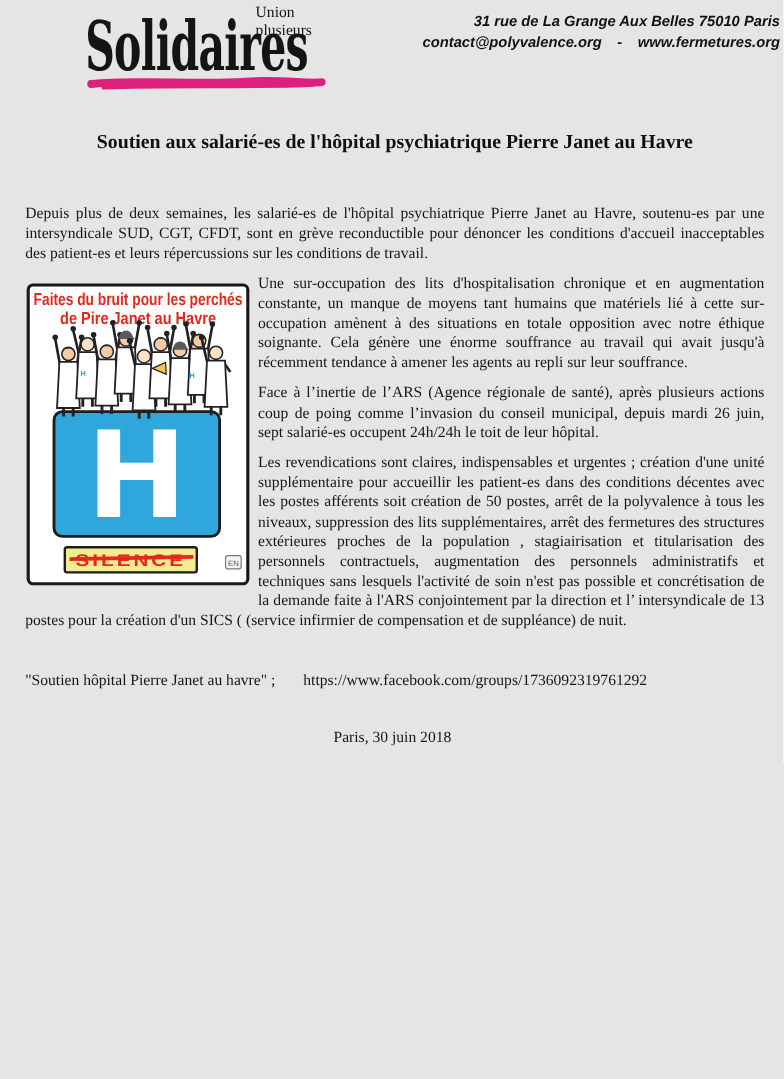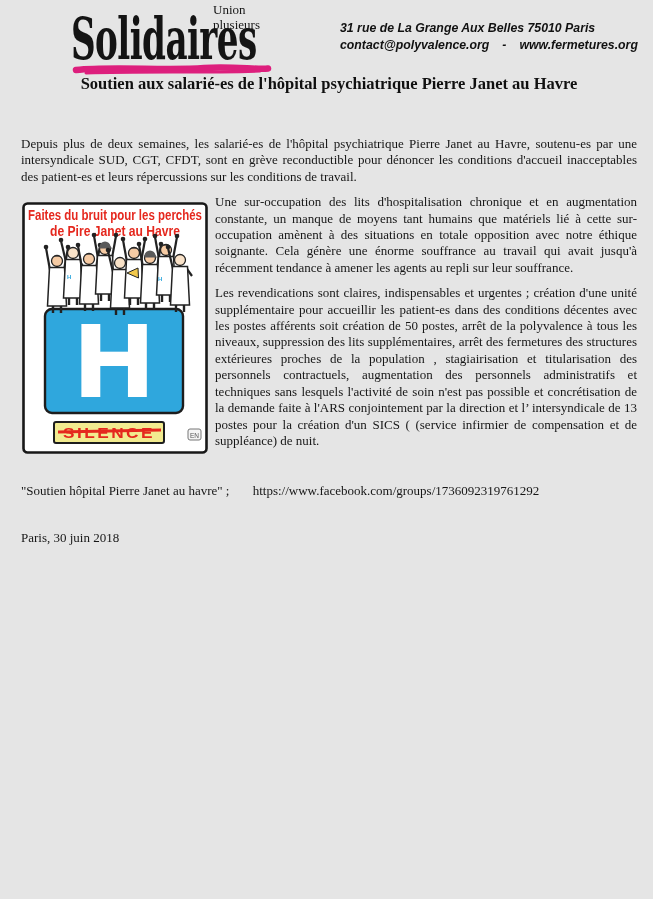--- a/index.html
+++ b/index.html
@@ -23,45 +23,45 @@
   .logo-word {
     position:absolute; left:71px; top:10px;
     font-family:"DejaVu Serif", serif;
     font-weight:bold; font-size:57px; line-height:58px;
     letter-spacing:-1px; color:#141414;
     transform:scaleX(0.60); transform-origin:left top;
     white-space:nowrap;
   }
   .logo-brush { position:absolute; left:72px; top:62px; }
   .address-block {
-    position:absolute; left:340px; top:20px; width:310px;
-    text-align:left;
+    position:absolute; left:340px; top:10px; width:310px;
+    text-align:right;
     font-family:"Liberation Sans", sans-serif;
     font-style:italic; font-weight:bold;
     font-size:12.3px; line-height:17px; color:#111;
   }
   .address-block .sep { display:inline-block; margin:0 13px; }
 
   
-  main { padding:74px 16px 0 21px; }
+  main { padding:108px 16px 0 21px; }
   h1.doc-title {
     text-align:center;
     font-size:16.5px; font-weight:bold; line-height:20px;
     margin:0 6px 42px 6px; color:#101010;
   }
   main p {
     font-size:13px; line-height:16.4px;
     text-align:justify; color:#161616;
     margin:0 0 9px 0;
   }
   p.para-revendications { margin-bottom:34px; }
   p.para-appel { line-height:22.5px; margin-bottom:12px; }
   p.link-line { text-align:left; }
   .fb-url { color:#161616; text-decoration:none;margin-left:20px; }
-  p.date-line { text-align:left; margin-top:30px; padding-right:4px; }
+  p.date-line { text-align:center; margin-top:30px; padding-right:4px; }
 
   
   figure.cartoon {
     float:left; width:188px; height:254px;
     margin:7px 6px 4px 0;
   }
 </style>
 </head>
 <body>
 
@@ -156,20 +156,21 @@
         </g>
 
         <g>
           <rect x="167" y="228" width="13" height="11" rx="2" fill="#f4f4f4" stroke="#777" stroke-width="1"></rect>
           <text x="173.5" y="236.5" text-anchor="middle" font-family="Liberation Sans, sans-serif" font-size="6.5" fill="#555">EN</text>
         </g>
       </svg>
     </figure>
 
     <p>Une sur-occupation des lits d'hospitalisation chronique et en augmentation constante, un manque de moyens tant humains que matériels lié à cette sur-occupation amènent à des situations en totale opposition avec notre éthique soignante. Cela génère une énorme souffrance au travail qui avait jusqu'à récemment tendance à amener les agents au repli sur leur souffrance.</p>
+    <p>Face à l’inertie de l’ARS (Agence régionale de santé), après plusieurs actions coup de poing comme l’invasion du conseil municipal, depuis mardi 26 juin, sept salarié-es occupent 24h/24h le toit de leur hôpital.</p>
     <p class="para-revendications">Les revendications sont claires, indispensables et urgentes ; création d'une unité supplémentaire pour accueillir les patient-es dans des conditions décentes avec les postes afférents soit création de 50 postes, arrêt de la polyvalence à tous les niveaux, suppression des lits supplémentaires, arrêt des fermetures des structures extérieures proches de la population , stagiairisation et titularisation des personnels contractuels, augmentation des personnels administratifs et techniques sans lesquels l'activité de soin n'est pas possible et concrétisation de la demande faite à l'ARS conjointement par la direction et l’ intersyndicale de 13 postes pour la création d'un SICS ( (service infirmier de compensation et de suppléance) de nuit.</p>
 
     <p class="link-line"><span>"Soutien hôpital Pierre Janet au havre" ; </span><a class="fb-url" href="#">https://www.facebook.com/groups/1736092319761292</a></p>
 
     <p class="date-line">Paris, 30 juin 2018</p>
   </main>
 
 </div>
 
 </body></html>

